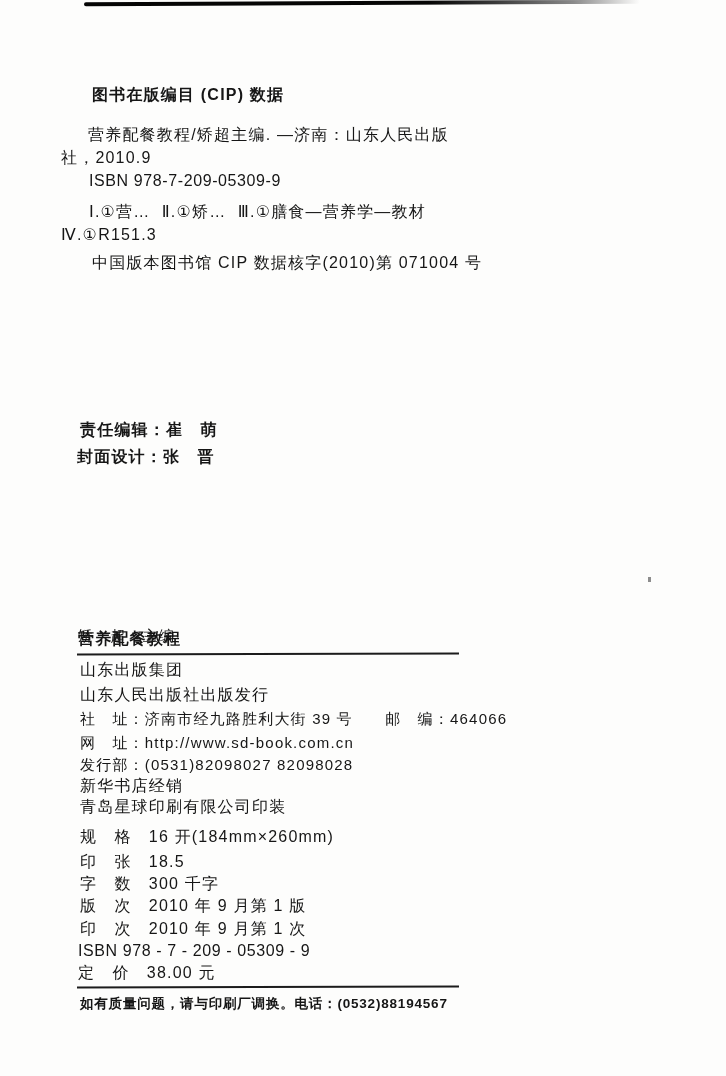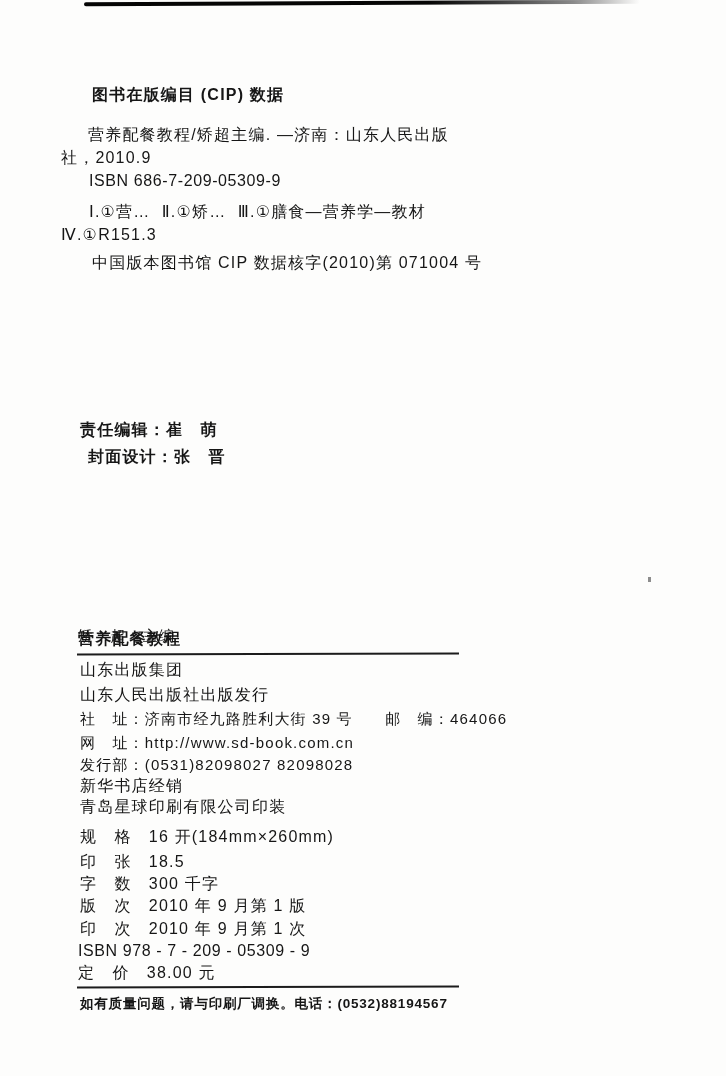--- a/index.html
+++ b/index.html
@@ -60,27 +60,27 @@
 <body>
 
 <div class="page">
 
   <div class="streak"></div>
   <div class="speck"></div>
 
   <div class="line" style="left:88px; top:126px;">营养配餐教程/矫超主编. —济南：山东人民出版</div>
   <div class="line bold" style="left:92px; top:86px;">图书在版编目 (CIP) 数据</div>
   <div class="line" style="left:61px; top:149px;">社，2010.9</div>
-  <div class="line" style="left:89px; top:172px; letter-spacing:0.6px;">ISBN 686-7-209-05309-9</div>
+  <div class="line" style="left:89px; top:172px; letter-spacing:0.6px;">ISBN 978-7-209-05309-9</div>
   <div class="line" style="left:89px; top:203px;">Ⅰ.①营…  Ⅱ.①矫…  Ⅲ.①膳食—营养学—教材</div>
   <div class="line" style="left:61px; top:226px;">Ⅳ.①R151.3</div>
   <div class="line" style="left:92px; top:254px;">中国版本图书馆 CIP 数据核字(2010)第 071004 号</div>
 
   <div class="line bold" style="left:80px; top:421px;">责任编辑：崔　萌</div>
-  <div class="line bold" style="left:88px; top:448px;">封面设计：张　晋</div>
+  <div class="line bold" style="left:77px; top:448px;">封面设计：张　晋</div>
 
   <div class="line bold" style="left:78px; top:630px;">营养配餐教程</div>
   <div class="line" style="left:78px; top:627px; font-size:15px;">矫　超　主编</div>
 
   <div class="divider" style="top:653px;"></div>
 
   <div class="line" style="left:80px; top:661px;">山东出版集团</div>
   <div class="line" style="left:80px; top:686px;">山东人民出版社出版发行</div>
   <div class="line" style="left:80px; top:710px; font-size:15px;">社　址：济南市经九路胜利大街 39 号　　邮　编：464066</div>
   <div class="line" style="left:80px; top:734px; font-size:15px;">网　址：http://www.sd-book.com.cn</div>

